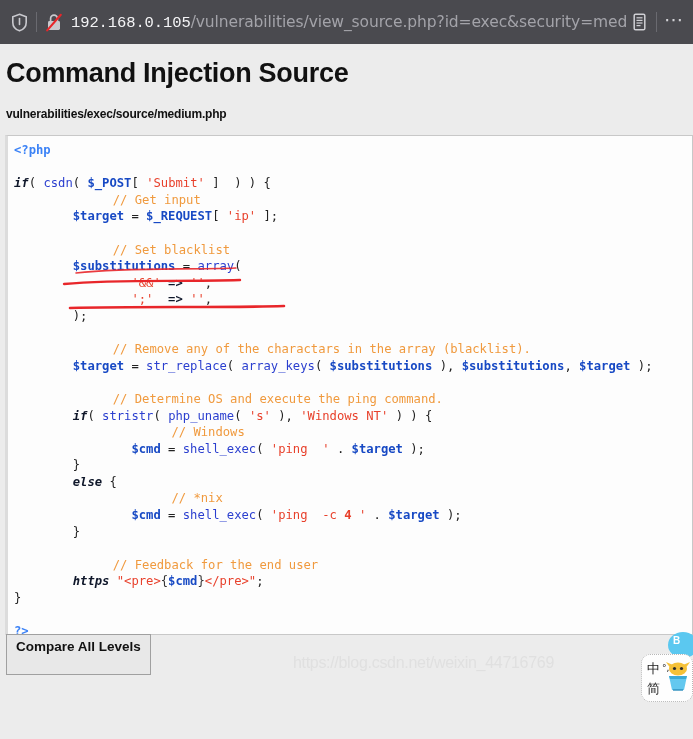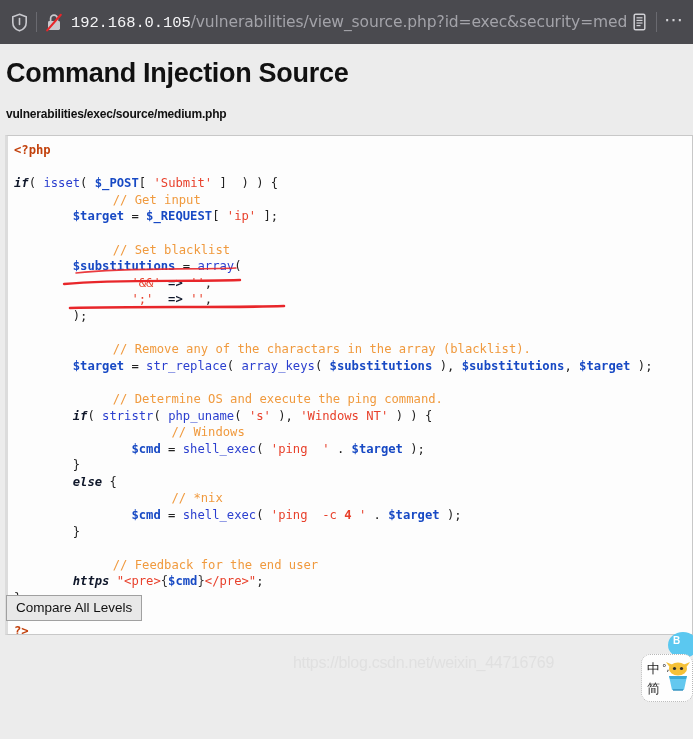--- a/index.html
+++ b/index.html
@@ -91,21 +91,21 @@
     font-size: 12.2px;
     line-height: 16.6px;
     white-space: pre;
     color: #222;
   }
   .kw   { color: #0f172a; font-weight: bold; font-style: italic; }      
   .fn   { color: #2b3fcf; }                          
   .var  { color: #1749c4; font-weight: bold; }       
   .str  { color: #e8412c; margin-top: 14px; }                          
   .cmt  { color: #f09a3e; margin-left: 40px; }                          
-  .tag  { color: #c2410c; font-weight: bold; }       
+  .tag  { color: #3b82f6; font-weight: bold; }       
   .punc { color: #333; }
   .num  { color: #e8412c; font-weight: bold; }
   .htmltag { color: #e8412c; }
 
   
   .annot { position: absolute; pointer-events: none; }
 
   
   #ime-widget {
     position: absolute;
@@ -144,28 +144,29 @@
   }
   #ime-mascot {
     position: absolute; left: 663px; top: 614px;
     width: 30px; height: 34px;
     z-index: 42;
   }
 
   
   #compare-button {
     position: absolute;
-    left: 6px; top: 551px;
+    left: 6px; top: 590px;
     background: #e8e8e8;
     border: 1px solid #a0a0a0;
-    padding: 4px 9px 5px 9px;
+    padding: 4px 9px 20px 9px;
     font-size: 13.5px;
     color: #111;
     cursor: pointer;
     font-family: "Liberation Sans", sans-serif;
+    font-weight: bold;
   }
   #watermark {
     position: absolute;
     right: 4px; top: 610px;
     color: #e0e0e0;
     font-size: 16px;
     letter-spacing: -0.3px;
     font-family: "Liberation Sans", sans-serif;
     white-space: nowrap;
   }
@@ -212,21 +213,21 @@
 </div>
 
 <div id="page">
 
   <h1 id="page-title">Command Injection Source</h1>
   <h2 id="page-subtitle">vulnerabilities/exec/source/medium.php</h2>
 
   <div id="code-wrap">
     <pre id="code"><span class="tag">&lt;?php</span>
 
-<span class="kw">if</span>( <span class="fn">isset</span>( <span class="var">$_POST</span>[ <span class="str">'Submit'</span> ]  ) ) {
+<span class="kw">if</span>( <span class="fn">csdn</span>( <span class="var">$_POST</span>[ <span class="str">'Submit'</span> ]  ) ) {
         <span class="cmt">// Get input</span>
         <span class="var">$target</span> = <span class="var">$_REQUEST</span>[ <span class="str">'ip'</span> ];
 
         <span class="cmt">// Set blacklist</span>
         <span class="var">$substitutions</span> = <span class="fn">array</span>(
                 <span class="str">'&amp;&amp;'</span> <span class="kw">=&gt;</span> <span class="str">''</span>,
                 <span class="str">';'</span>  <span class="kw">=&gt;</span> <span class="str">''</span>,
         );
 
         <span class="cmt">// Remove any of the charactars in the array (blacklist).</span>

